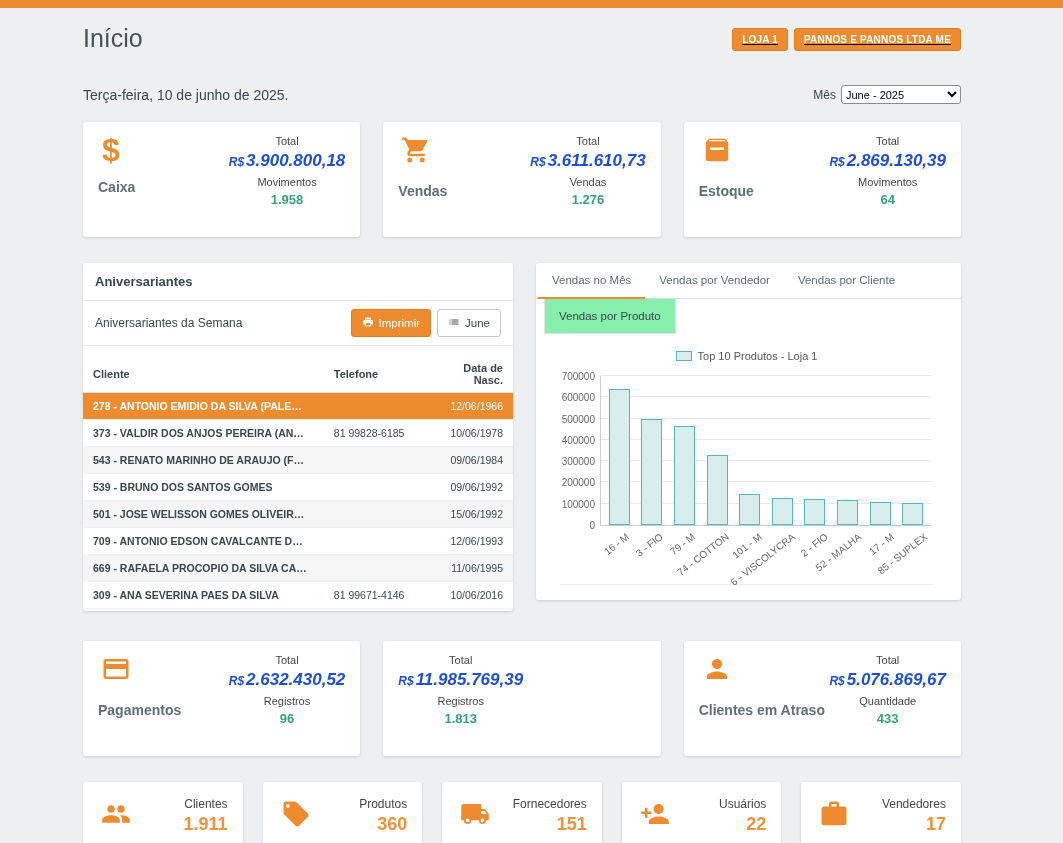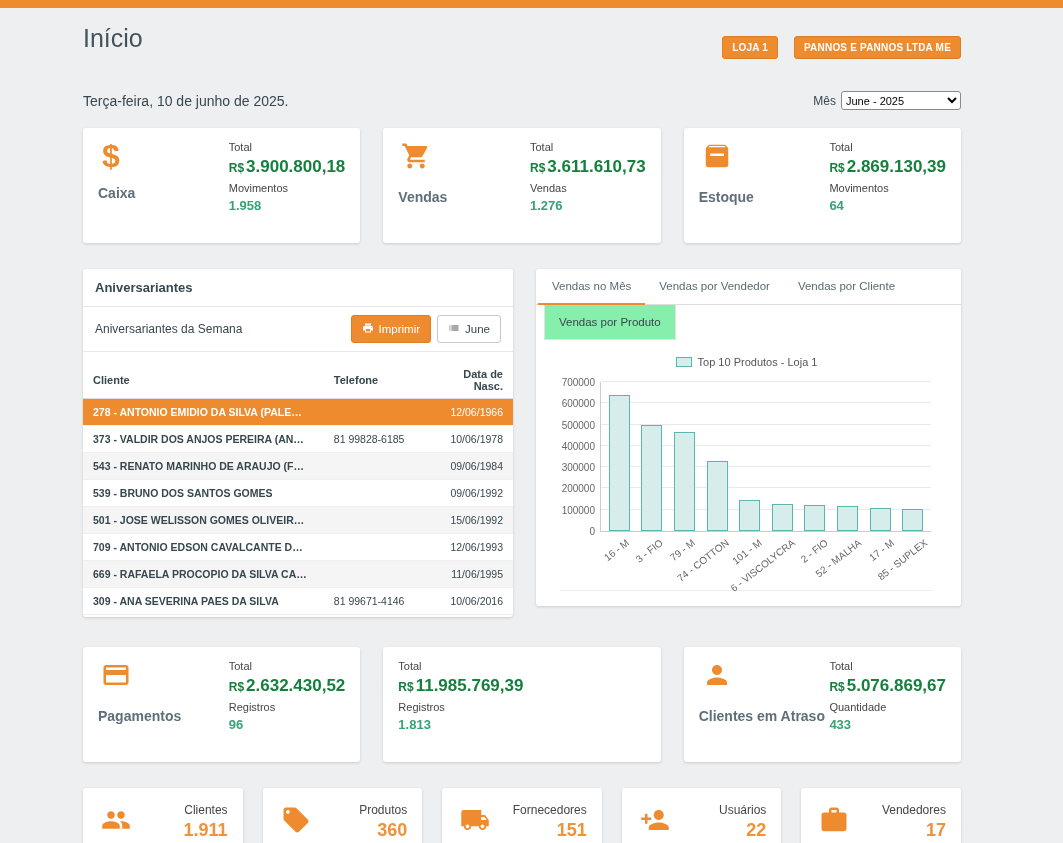--- a/index.html
+++ b/index.html
@@ -7,39 +7,39 @@
   body { width:1063px; min-height:843px; position:relative; overflow:hidden; }
 
   .topbar { height:8px; background:#ef8b2f; width:100%; }
   .footerbar { position:absolute; bottom:0; left:0; right:0; height:7px; background:#2f585e; }
 
   .container { margin-left:83px; width:878px; }
 
   
   .header-row { display:flex; justify-content:space-between; align-items:flex-start; margin-top:16px; }
   .page-title { font-size:25px; font-weight:400; color:#44535b; }
-  .header-buttons { display:flex; gap:16px; margin-top:12px; }
+  .header-buttons { display:flex; gap:6px; margin-top:4px;text-decoration:underline; }
   .chip { background:#ef8b2f; border:1px solid #e07d20; color:#fff; font-size:10px; font-weight:bold; padding:5px 9px; border-radius:3px; cursor:pointer; font-family:inherit; letter-spacing:.2px; }
 
   .date-row { display:flex; justify-content:space-between; align-items:center; margin-top:32px; }
   .date-text { font-size:14px; color:#37474f; }
   .month-picker { display:flex; align-items:center; gap:5px; font-size:12px; color:#37474f; }
   .month-picker select { font-size:11px; font-family:inherit; width:120px; height:19px; border:1px solid #8a8a8a; border-radius:3px; background:#fff; }
 
   
   .card { background:#fff; border-radius:3px; box-shadow:0 1px 3px rgba(0,0,0,.15); }
   .cards-row { display:flex; gap:23px; margin-top:18px; }
   .stat-card { flex:1; height:115px; padding:13px 15px; display:flex; justify-content:space-between; }
   .stat-left { display:flex; flex-direction:column; justify-content:flex-start; gap:14px; }
   .stat-icon svg { width:36px; height:30px; fill:#ef8b2f; }
   .dollar-glyph { font-size:32px; font-weight:bold; color:#ef8b2f; line-height:30px; padding-left:4px; }
   .stat-title { font-size:14px; font-weight:bold; color:#5e6f79; }
-  .stat-right { text-align:left; display:flex; flex-direction:column; gap:4px; }
+  .stat-right { text-align:center; display:flex; flex-direction:column; gap:4px; }
   .stat-label { font-size:11px; color:#454545; }
-  .stat-amount { color:#15803d; font-weight:bold; font-size:17px; line-height:20px; }
+  .stat-amount { color:#1d4ed8; font-weight:bold; font-size:17px; line-height:20px;font-style:italic; }
   .stat-amount .currency { font-size:12px; margin-right:2px; }
   .stat-count { font-size:13px; font-weight:bold; color:#35a376; }
 
   
   .middle-row { display:flex; gap:23px; margin-top:26px; align-items:flex-start; }
 
   
   .bday-card { width:430px; padding-bottom:2px; }
   .bday-header { padding:11px 12px; font-size:13px; font-weight:bold; color:#37474f; border-bottom:1px solid #e8e8e8; }
   .bday-toolbar { display:flex; justify-content:space-between; align-items:center; padding:8px 12px; border-bottom:1px solid #e8e8e8; }

